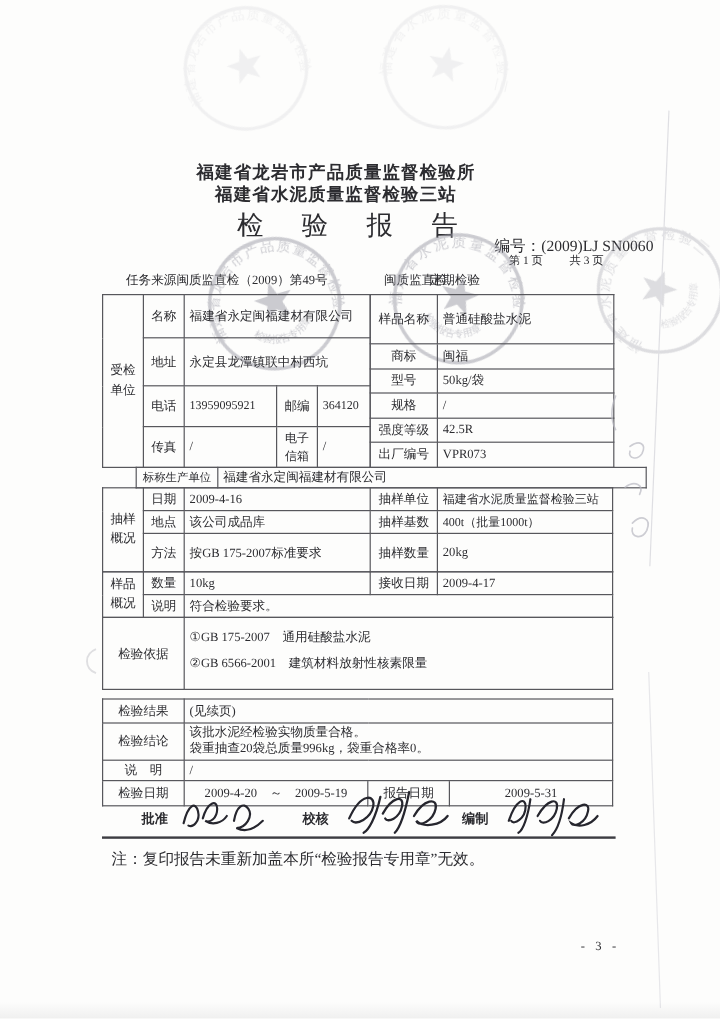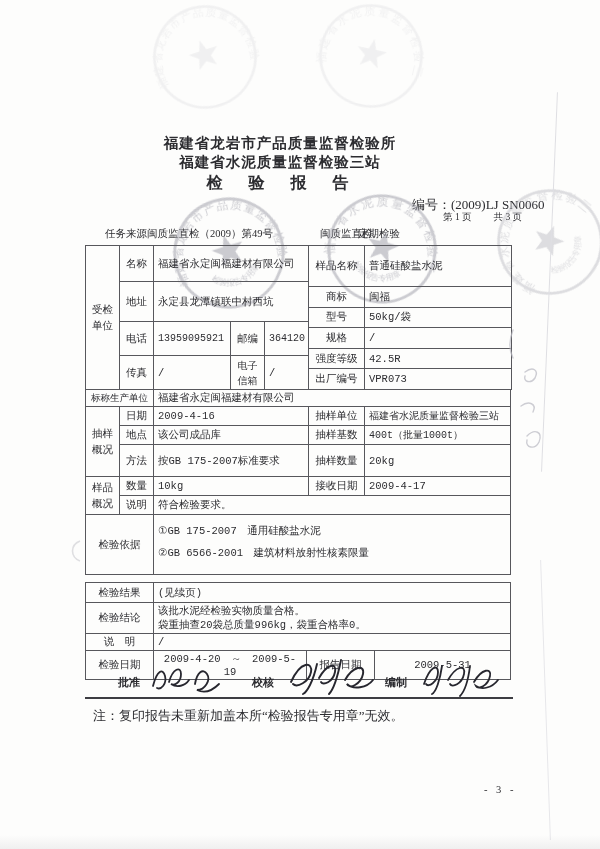--- a/index.html
+++ b/index.html
@@ -6,39 +6,39 @@
   .sheet{
     position:relative;width:600px;height:849px;overflow:hidden;
     background:#fdfdfc;
     font-family:"Liberation Serif", serif;
     color:#2c2c30;
   }
   
   .hdr{position:absolute;left:60px;top:0;width:440px;text-align:center;}
   .org1{position:absolute;top:134px;left:0;width:100%;font-size:14.5px;font-weight:700;letter-spacing:1px;}
   .org2{position:absolute;top:153px;left:0;width:100%;font-size:14.5px;font-weight:700;letter-spacing:1px;}
-  .rtitle{position:absolute;top:173px;left:0;width:100%;font-size:16px;font-weight:700;letter-spacing:5px;}
+  .rtitle{position:absolute;top:173px;left:12px;width:100%;font-size:22px;font-weight:400;letter-spacing:5px;}
   .repno{position:absolute;left:412px;top:196px;font-size:13px;white-space:nowrap;}
-  .pginfo{position:absolute;left:443px;top:211px;font-size:9.5px;white-space:nowrap;}
+  .pginfo{position:absolute;left:424px;top:211px;font-size:9.5px;white-space:nowrap;}
   .pginfo .gap{display:inline-block;width:22px;}
   .metarow{position:absolute;left:0;top:227px;width:600px;font-size:10.5px;}
   .metarow .lab1{position:absolute;left:105px;}
   .metarow .val1{position:absolute;left:147px;}
   .metarow .lab2{position:absolute;left:320px;}
   .metarow .val2{position:absolute;left:358px;}
   
   .tables{position:absolute;left:85px;top:246px;width:428px;}
   table.rt{border-collapse:collapse;table-layout:fixed;margin-top:-1px;}
   table.rt td{
     border:1px solid #57575c;font-size:10.5px;padding:1px 4px;
     vertical-align:middle;color:#2c2c30;overflow:hidden;
   }
   td.lab{text-align:center;padding:1px 3px;}
   td.vlab{text-align:center;line-height:1.5;padding:1px 5px;}
-  td.val{text-align:left;font-family:Liberation Mono, monospace;}
+  td.val{text-align:left;}
   .small{font-size:9.5px !important;}
   .s10{font-size:10px !important;}
   .topflex{display:flex;align-items:stretch;}
   .topflex table + table{margin-left:-1px;}
   td.top{vertical-align:top;}
   .basis-line{margin:3px 0 8px 0;}
   .concl{line-height:1.35;}
   .ctr{text-align:center !important;}
   .gapper{height:8px;}
   
@@ -191,21 +191,21 @@
           <td class="val">42.5R</td>
         </tr>
         <tr style="height:18px;">
           <td class="lab">出厂编号</td>
           <td class="val">VPR073</td>
         </tr>
       </tbody>
         </table>
     </div>
 
-    <table class="rt" style="width:425px;">
+    <table class="rt" style="width:425px;margin-left:28px;">
       <colgroup>
           <col style="width:68px">
           <col style="width:357px">
         </colgroup>
       <tbody>
           <tr style="height:17px;">
         <td class="lab small">标称生产单位</td>
         <td class="val">福建省永定闽福建材有限公司</td>
       </tr>
     </tbody>

